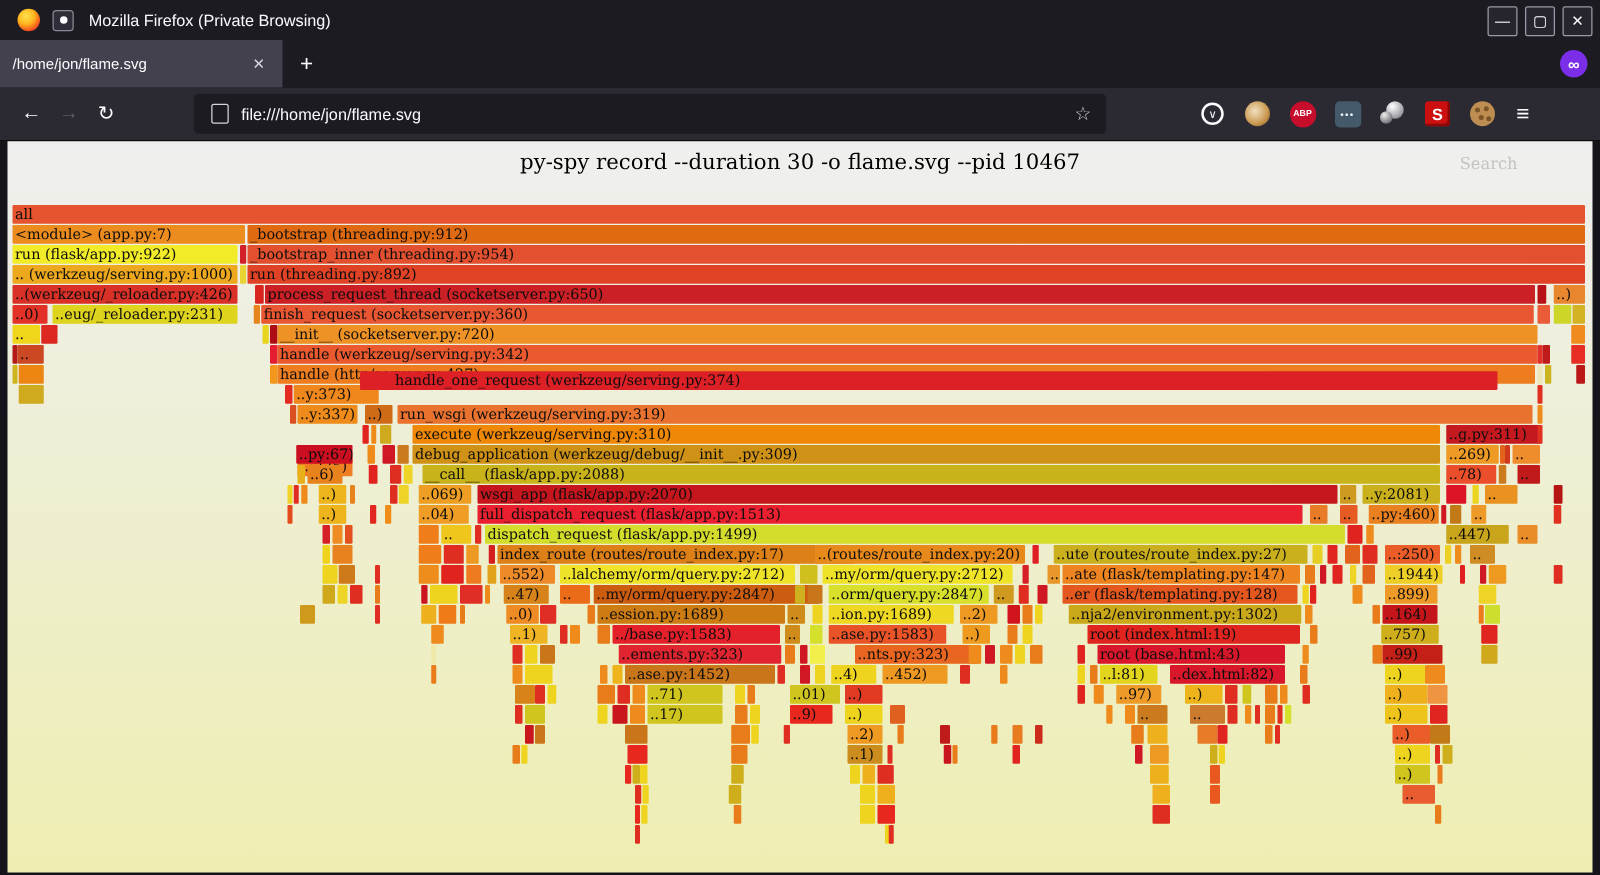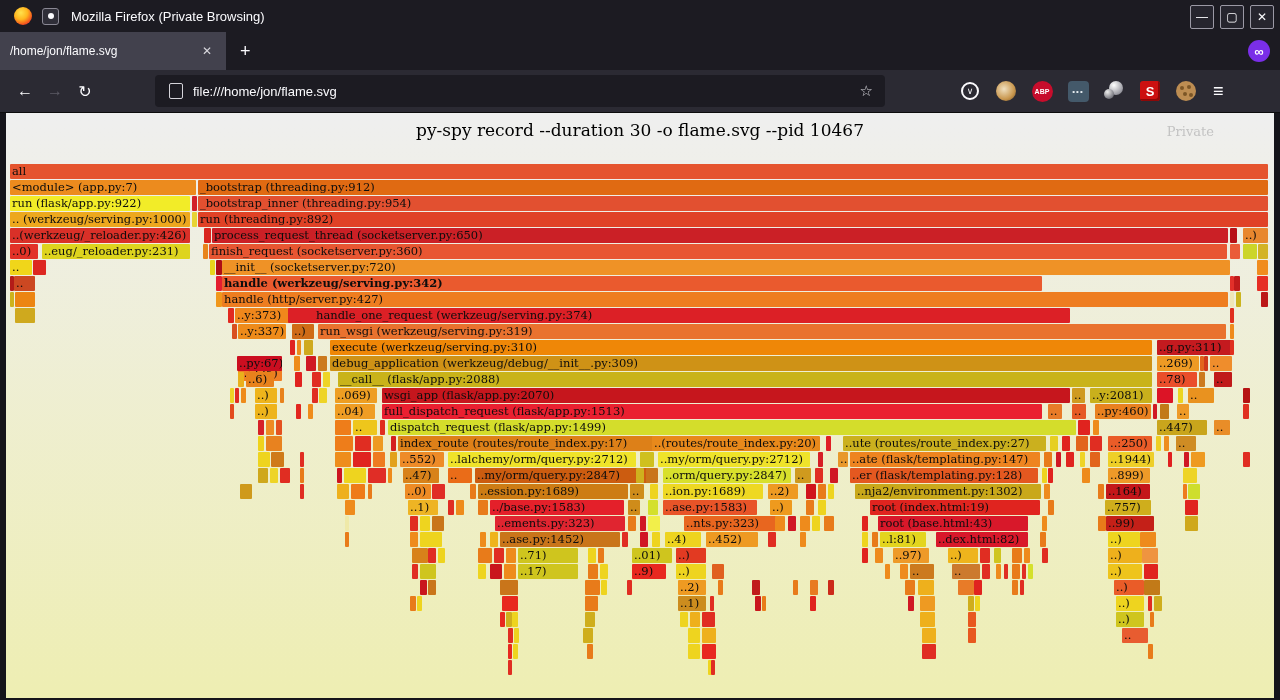--- a/index.html
+++ b/index.html
@@ -113,21 +113,21 @@
           <i style="left:7px;top:11px"></i>
           <i style="left:13px;top:12px"></i>
         </span>
     </div>
   </div>
   <div class="menu-ico">≡</div>
 </div>
 
 <div class="content">
   <div class="fg-title">py-spy record --duration 30 -o flame.svg --pid 10467</div>
-  <div class="fg-search">Private</div>
+  <div class="fg-search">Search</div>
   <div class="flame" id="flame">
       <div class="cell" style="left: 4px; top: 51px; width: 1258px; background: rgb(229, 84, 46);">all</div>
       <div class="cell" style="left: 4px; top: 67px; width: 186px; background: rgb(236, 139, 30);">&lt;module&gt; (app.py:7)</div>
       <div class="cell" style="left: 192px; top: 67px; width: 1070px; background: rgb(224, 106, 18);">_bootstrap (threading.py:912)</div>
       <div class="cell" style="left: 4px; top: 83px; width: 180px; background: rgb(242, 236, 40);">run (flask/app.py:922)</div>
       <div class="cell" style="left: 186px; top: 83px; width: 5px; background: rgb(210, 32, 42);"></div>
       <div class="cell" style="left: 192px; top: 83px; width: 1070px; background: rgb(226, 80, 48);">_bootstrap_inner (threading.py:954)</div>
       <div class="cell" style="left: 4px; top: 99px; width: 180px; background: rgb(237, 168, 30);">.. (werkzeug/serving.py:1000)</div>
       <div class="cell" style="left: 186px; top: 99px; width: 5px; background: rgb(231, 211, 52);"></div>
       <div class="cell" style="left: 192px; top: 99px; width: 1070px; background: rgb(224, 66, 38);">run (threading.py:892)</div>
@@ -145,35 +145,35 @@
       <div class="cell" style="left: 1252px; top: 131px; width: 10px; background: rgb(211, 179, 36);"></div>
       <div class="cell" style="left: 4px; top: 147px; width: 22px; background: rgb(240, 214, 26);">..</div>
       <div class="cell" style="left: 27px; top: 147px; width: 13px; background: rgb(221, 39, 33);"></div>
       <div class="cell" style="left: 204px; top: 147px; width: 5px; background: rgb(232, 212, 28);"></div>
       <div class="cell" style="left: 210px; top: 147px; width: 6px; background: rgb(173, 13, 20);"></div>
       <div class="cell" style="left: 216px; top: 147px; width: 1008px; background: rgb(239, 146, 38);">__init__ (socketserver.py:720)</div>
       <div class="cell" style="left: 1251px; top: 147px; width: 11px; background: rgb(240, 140, 30);"></div>
       <div class="cell" style="left: 4px; top: 163px; width: 3px; background: rgb(179, 27, 24);"></div>
       <div class="cell" style="left: 8px; top: 163px; width: 21px; background: rgb(204, 72, 34);">..</div>
       <div class="cell" style="left: 210px; top: 163px; width: 6px; background: rgb(228, 30, 48);"></div>
-      <div class="cell" style="left: 216px; top: 163px; width: 820px; background: rgb(234, 90, 46); font-weight: bold;">handle (werkzeug/serving.py:342)</div>
+      <div class="cell" style="left: 216px; top: 163px; width: 1008px; background: rgb(234, 90, 46);">handle (werkzeug/serving.py:342)</div>
       <div class="cell" style="left: 1224px; top: 163px; width: 3px; background: rgb(226, 48, 42);"></div>
       <div class="cell" style="left: 1228px; top: 163px; width: 6px; background: rgb(192, 27, 27);"></div>
       <div class="cell" style="left: 1251px; top: 163px; width: 11px; background: rgb(230, 46, 36);"></div>
       <div class="cell" style="left: 4px; top: 179px; width: 4px; background: rgb(205, 179, 28);"></div>
       <div class="cell" style="left: 9px; top: 179px; width: 20px; background: rgb(236, 133, 18);"></div>
       <div class="cell" style="left: 210px; top: 179px; width: 6px; background: rgb(240, 151, 28);"></div>
       <div class="cell" style="left: 216px; top: 179px; width: 1006px; background: rgb(238, 125, 32);">handle (http/server.py:427)</div>
       <div class="cell" style="left: 1224px; top: 179px; width: 3px; background: rgb(239, 230, 184);"></div>
       <div class="cell" style="left: 1230px; top: 179px; width: 5px; background: rgb(203, 180, 30);"></div>
       <div class="cell" style="left: 1255px; top: 179px; width: 7px; background: rgb(187, 23, 23);"></div>
       <div class="cell" style="left: 9px; top: 195px; width: 20px; background: rgb(207, 169, 30);"></div>
       <div class="cell" style="left: 222px; top: 195px; width: 6px; background: rgb(226, 42, 32);"></div>
       <div class="cell" style="left: 229px; top: 195px; width: 68px; background: rgb(240, 135, 28);">..y:373)</div>
-      <div class="cell" style="left: 282px; top: 195px; width: 782px; background: rgb(220, 32, 38); padding-left: 28px;">handle_one_request (werkzeug/serving.py:374)</div>
+      <div class="cell" style="left: 282px; top: 184px; width: 910px; background: rgb(220, 32, 38); padding-left: 28px;">handle_one_request (werkzeug/serving.py:374)</div>
       <div class="cell" style="left: 1224px; top: 195px; width: 4px; background: rgb(224, 48, 31);"></div>
       <div class="cell" style="left: 226px; top: 211px; width: 5px; background: rgb(217, 79, 31);"></div>
       <div class="cell" style="left: 232px; top: 211px; width: 48px; background: rgb(238, 139, 26);">..y:337)</div>
       <div class="cell" style="left: 286px; top: 211px; width: 22px; background: rgb(207, 107, 22);">..)</div>
       <div class="cell" style="left: 312px; top: 211px; width: 908px; background: rgb(233, 114, 46);">run_wsgi (werkzeug/serving.py:319)</div>
       <div class="cell" style="left: 1224px; top: 211px; width: 4px; background: rgb(239, 138, 28);"></div>
       <div class="cell" style="left: 232px; top: 227px; width: 44px; background: rgb(240, 127, 36); margin-top: 26px;">..:225)</div>
       <div class="cell" style="left: 284px; top: 227px; width: 5px; background: rgb(224, 35, 31);"></div>
       <div class="cell" style="left: 291px; top: 227px; width: 4px; background: rgb(238, 139, 26);"></div>
       <div class="cell" style="left: 298px; top: 227px; width: 9px; background: rgb(207, 169, 30);"></div>

